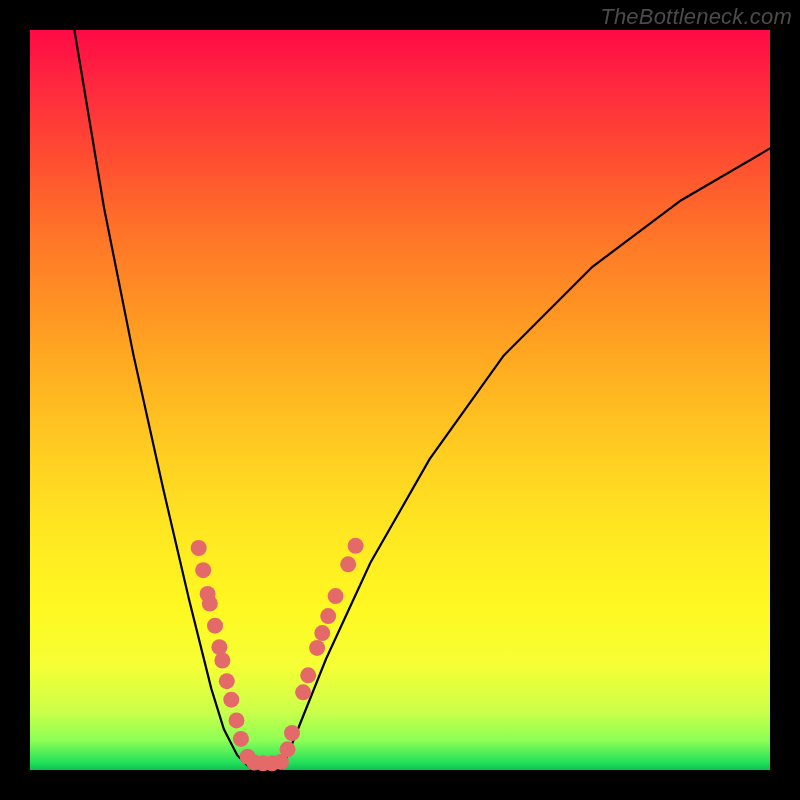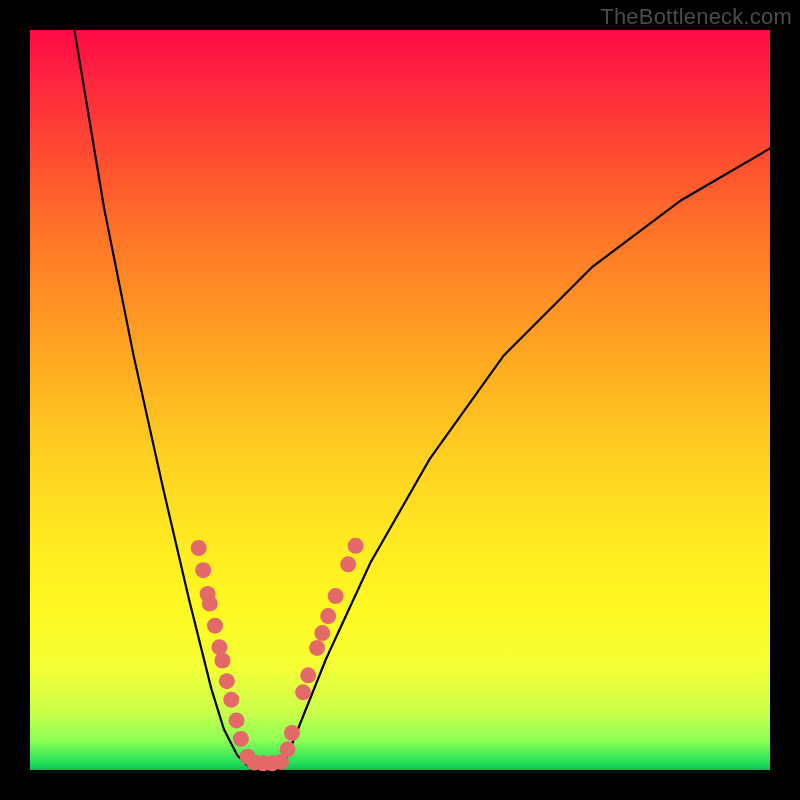--- a/index.html
+++ b/index.html
@@ -11,20 +11,21 @@
     background: #000;
     font-family: Arial, Helvetica, sans-serif;
   }
   .frame {
     position: absolute;
     top: 0;
     left: 0;
     width: 800px;
     height: 800px;
     background: #000;
+    font-style: italic;
   }
   .plot {
     position: absolute;
     top: 30px;
     left: 30px;
     width: 740px;
     height: 740px;
     
     background: linear-gradient(
       to bottom,

